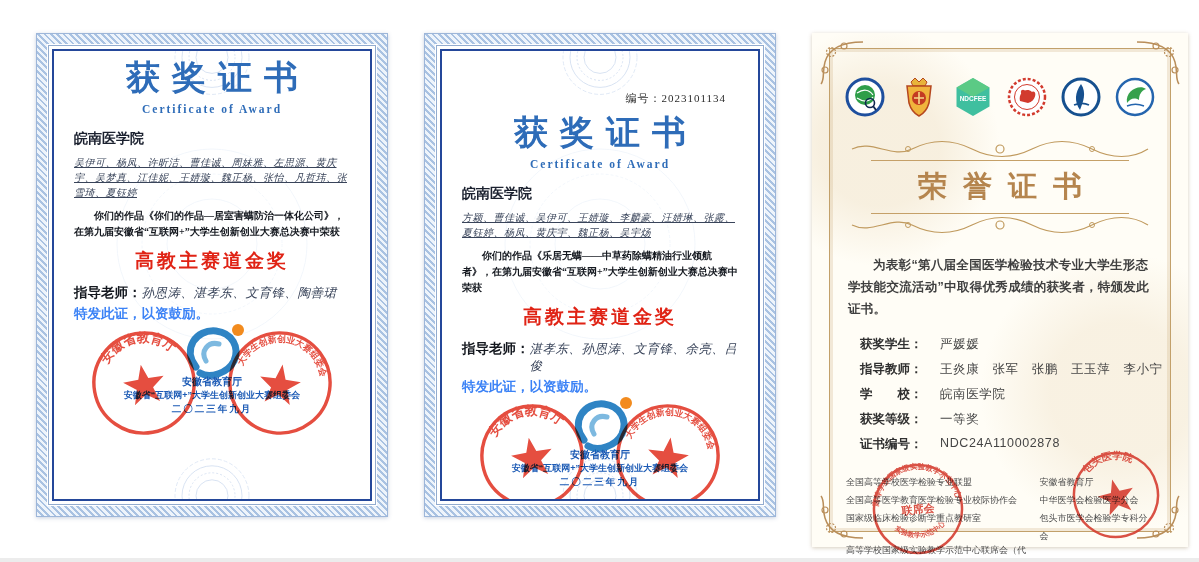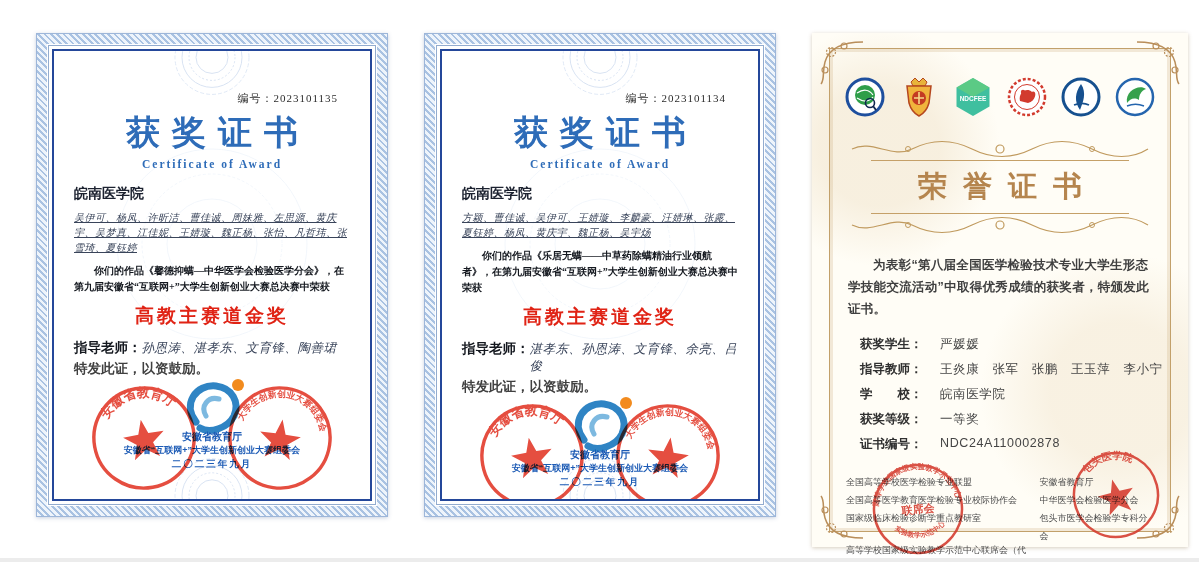--- a/index.html
+++ b/index.html
@@ -25,21 +25,21 @@
   .bc-title{margin-top:4px;text-align:center;font-size:34px;font-weight:bold;color:#2e6cb8;
             letter-spacing:12px;text-indent:12px;}
   .bc-subtitle{text-align:center;font-size:11.5px;color:#2e6cb8;letter-spacing:2px;margin-top:2px;font-weight:bold;}
   .bc-school{margin-top:15px;font-size:14px;font-weight:bold;color:#1c2230;}
   .bc-names{margin-top:7px;font-size:10px;font-style:italic;color:#39445a;line-height:1.5;letter-spacing:.5px;text-decoration:underline;}
   .bc-body{margin-top:8px;font-size:10px;font-weight:bold;color:#14181f;line-height:1.6;text-indent:2em;}
   .bc-award{margin-top:8px;text-align:center;font-size:19px;font-weight:bold;color:#e02315;letter-spacing:3px;}
   .bc-teachers{margin-top:10px;display:flex;font-size:13.5px;}
   .bc-teachers .lbl{font-weight:bold;color:#14181f;flex:none;}
   .bc-teachers .val{font-style:italic;color:#39445a;font-size:12.5px;padding-top:1px;letter-spacing:.5px;}
-  .bc-closing{font-size:13.5px;font-weight:bold;color:#404040;margin-top:3px;}
+  .bc-closing{font-size:13.5px;font-weight:bold;color:#3b82f6;margin-top:3px;}
   .seal-zone{position:relative;height:126px;margin-top:2px;}
   .net-logo{position:absolute;left:50%;top:-4px;transform:translateX(-50%);z-index:1;}
   .seal-text{position:absolute;top:50px;left:0;width:100%;text-align:center;color:#1b5ab5;
              font-weight:bold;z-index:2;font-family:"Liberation Sans","DejaVu Sans",sans-serif;}
   .seal-text .l1{font-size:10px;}
   .seal-text .l2{font-size:9px;}
   .seal-text .l3{font-size:9.5px;letter-spacing:2px;margin-top:1px;}
   .seal{position:absolute;top:4px;z-index:3;mix-blend-mode:multiply;opacity:.9;}
   .seal.left{left:calc(50% - 122px);transform:rotate(-10deg);}
   .seal.right{left:calc(50% + 14px);transform:rotate(8deg);}
@@ -119,26 +119,25 @@
           </svg>
         <svg class="rosette bottom" width="80" height="80">
             <use href="#rosette-g"></use>
           </svg>
         <svg class="watermark" width="200" height="200" viewBox="0 0 200 200">
           <circle cx="100" cy="100" r="95" fill="none" stroke="#dbe7f5" stroke-width="1"></circle>
           <circle cx="100" cy="100" r="70" fill="none" stroke="#dbe7f5" stroke-width="1" stroke-dasharray="3 2"></circle>
           <circle cx="100" cy="100" r="45" fill="none" stroke="#dbe7f5" stroke-width="1"></circle>
         </svg>
         <div class="bc-content">
-          <div class="bc-number"><span>编号：</span><span>2023101135</span></div>
           <div class="bc-title">获奖证书</div>
           <div class="bc-subtitle">Certificate of Award</div>
           <div class="bc-school">皖南医学院</div>
           <div class="bc-names">吴伊可、杨凤、许昕洁、曹佳诚、周妹雅、左思源、黄庆宇、吴梦真、江佳妮、王婧璇、魏正杨、张怡、凡哲玮、张雪琦、夏钰婷</div>
-          <div class="bc-body">你们的作品《馨德抑螨—中华医学会检验医学分会》，在第九届安徽省“互联网+”大学生创新创业大赛总决赛中荣获</div>
+          <div class="bc-body">你们的作品《你们的作品—居室害螨防治一体化公司》，在第九届安徽省“互联网+”大学生创新创业大赛总决赛中荣获</div>
           <div class="bc-award">高教主赛道金奖</div>
           <div class="bc-teachers">
             <span class="lbl">指导老师：</span>
             <span class="val">孙恩涛、湛孝东、文育锋、陶善珺</span>
           </div>
           <div class="bc-closing">特发此证，以资鼓励。</div>
           <div class="seal-zone">
             <svg class="net-logo" width="76" height="62" viewBox="0 0 76 62">
               <path d="M22,46 C8,28 22,8 42,10 C58,12 66,26 60,40 C54,52 36,58 26,52" stroke="#2f84c4" stroke-width="7" fill="none" stroke-linecap="round"></path>
               <path d="M32,40 C26,30 34,20 45,23" stroke="#7db9e0" stroke-width="5" fill="none" stroke-linecap="round"></path>

